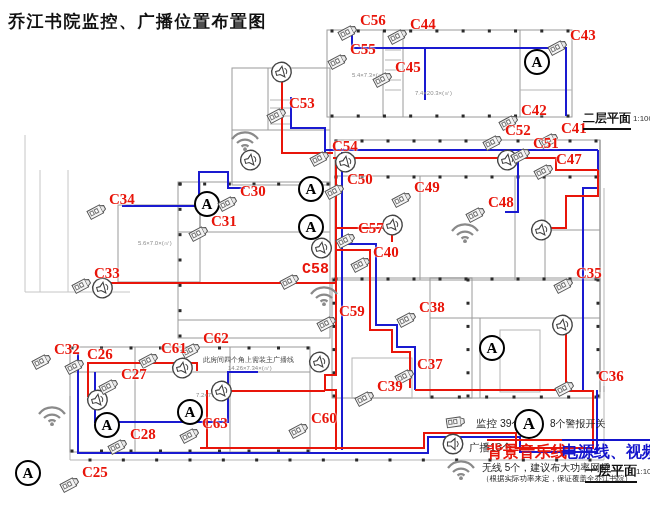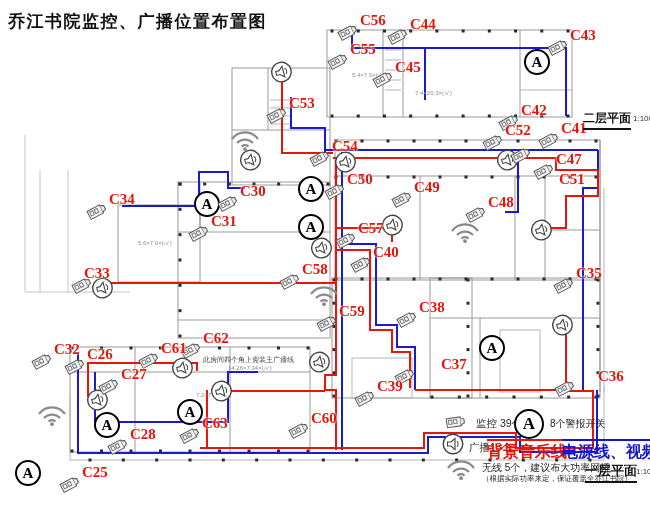--- a/index.html
+++ b/index.html
@@ -338,21 +338,21 @@
         <rect x="8" y="4.5" width="3.2" height="4" fill="#fff" stroke="#777"></rect>
         <path d="M15 3.5 L18.5 5 L18.5 9 L15 10.5" fill="#e8e8e8" stroke="#555"></path>
       </svg></div>
     <div class="clabel" style="left: 332px; top: 139px;">C54</div>
     <div class="cam" style="left: 311px; top: 151px; transform: rotate(-28deg);"><svg width="20" height="14" viewBox="0 0 20 14">
         <rect x="1" y="2.5" width="14" height="9" fill="#f4f4f4" stroke="#555"></rect>
         <rect x="3" y="4.5" width="3.2" height="4" fill="#fff" stroke="#777"></rect>
         <rect x="8" y="4.5" width="3.2" height="4" fill="#fff" stroke="#777"></rect>
         <path d="M15 3.5 L18.5 5 L18.5 9 L15 10.5" fill="#e8e8e8" stroke="#555"></path>
       </svg></div>
-    <div class="clabel" style="left: 559px; top: 136px; margin-top: 36px;">C51</div>
+    <div class="clabel" style="left: 533px; top: 136px;">C51</div>
     <div class="cam" style="left: 512px; top: 148px; transform: rotate(-28deg);"><svg width="20" height="14" viewBox="0 0 20 14">
         <rect x="1" y="2.5" width="14" height="9" fill="#f4f4f4" stroke="#555"></rect>
         <rect x="3" y="4.5" width="3.2" height="4" fill="#fff" stroke="#777"></rect>
         <rect x="8" y="4.5" width="3.2" height="4" fill="#fff" stroke="#777"></rect>
         <path d="M15 3.5 L18.5 5 L18.5 9 L15 10.5" fill="#e8e8e8" stroke="#555"></path>
       </svg></div>
     <div class="clabel" style="left: 556px; top: 152px; text-align: center;">C47</div>
     <div class="cam" style="left: 535px; top: 164px; transform: rotate(-28deg);"><svg width="20" height="14" viewBox="0 0 20 14">
         <rect x="1" y="2.5" width="14" height="9" fill="#f4f4f4" stroke="#555"></rect>
         <rect x="3" y="4.5" width="3.2" height="4" fill="#fff" stroke="#777"></rect>
@@ -394,42 +394,42 @@
         <rect x="8" y="4.5" width="3.2" height="4" fill="#fff" stroke="#777"></rect>
         <path d="M15 3.5 L18.5 5 L18.5 9 L15 10.5" fill="#e8e8e8" stroke="#555"></path>
       </svg></div>
     <div class="clabel" style="left: 109px; top: 192px;">C34</div>
     <div class="cam" style="left: 88px; top: 204px; transform: rotate(-28deg);"><svg width="20" height="14" viewBox="0 0 20 14">
         <rect x="1" y="2.5" width="14" height="9" fill="#f4f4f4" stroke="#555"></rect>
         <rect x="3" y="4.5" width="3.2" height="4" fill="#fff" stroke="#777"></rect>
         <rect x="8" y="4.5" width="3.2" height="4" fill="#fff" stroke="#777"></rect>
         <path d="M15 3.5 L18.5 5 L18.5 9 L15 10.5" fill="#e8e8e8" stroke="#555"></path>
       </svg></div>
-    <div class="clabel" style="left: 84px; top: 266px; text-align: right;">C33</div>
+    <div class="clabel" style="left: 94px; top: 266px; text-align: right;">C33</div>
     <div class="cam" style="left: 73px; top: 278px; transform: rotate(-28deg);"><svg width="20" height="14" viewBox="0 0 20 14">
         <rect x="1" y="2.5" width="14" height="9" fill="#f4f4f4" stroke="#555"></rect>
         <rect x="3" y="4.5" width="3.2" height="4" fill="#fff" stroke="#777"></rect>
         <rect x="8" y="4.5" width="3.2" height="4" fill="#fff" stroke="#777"></rect>
         <path d="M15 3.5 L18.5 5 L18.5 9 L15 10.5" fill="#e8e8e8" stroke="#555"></path>
       </svg></div>
     <div class="clabel" style="left: 358px; top: 221px;">C57</div>
     <div class="cam" style="left: 337px; top: 233px; transform: rotate(-28deg);"><svg width="20" height="14" viewBox="0 0 20 14">
         <rect x="1" y="2.5" width="14" height="9" fill="#f4f4f4" stroke="#555"></rect>
         <rect x="3" y="4.5" width="3.2" height="4" fill="#fff" stroke="#777"></rect>
         <rect x="8" y="4.5" width="3.2" height="4" fill="#fff" stroke="#777"></rect>
         <path d="M15 3.5 L18.5 5 L18.5 9 L15 10.5" fill="#e8e8e8" stroke="#555"></path>
       </svg></div>
     <div class="clabel" style="left: 373px; top: 245px;">C40</div>
     <div class="cam" style="left: 352px; top: 257px; transform: rotate(-28deg);"><svg width="20" height="14" viewBox="0 0 20 14">
         <rect x="1" y="2.5" width="14" height="9" fill="#f4f4f4" stroke="#555"></rect>
         <rect x="3" y="4.5" width="3.2" height="4" fill="#fff" stroke="#777"></rect>
         <rect x="8" y="4.5" width="3.2" height="4" fill="#fff" stroke="#777"></rect>
         <path d="M15 3.5 L18.5 5 L18.5 9 L15 10.5" fill="#e8e8e8" stroke="#555"></path>
       </svg></div>
-    <div class="clabel" style="left: 302px; top: 262px;">C58</div>
+    <div class="clabel" style="left: 302px; top: 262px; font-family: Liberation Mono, monospace;">C58</div>
     <div class="cam" style="left: 281px; top: 274px; transform: rotate(-28deg);"><svg width="20" height="14" viewBox="0 0 20 14">
         <rect x="1" y="2.5" width="14" height="9" fill="#f4f4f4" stroke="#555"></rect>
         <rect x="3" y="4.5" width="3.2" height="4" fill="#fff" stroke="#777"></rect>
         <rect x="8" y="4.5" width="3.2" height="4" fill="#fff" stroke="#777"></rect>
         <path d="M15 3.5 L18.5 5 L18.5 9 L15 10.5" fill="#e8e8e8" stroke="#555"></path>
       </svg></div>
     <div class="clabel" style="left: 339px; top: 304px;">C59</div>
     <div class="cam" style="left: 318px; top: 316px; transform: rotate(-28deg);"><svg width="20" height="14" viewBox="0 0 20 14">
         <rect x="1" y="2.5" width="14" height="9" fill="#f4f4f4" stroke="#555"></rect>
         <rect x="3" y="4.5" width="3.2" height="4" fill="#fff" stroke="#777"></rect>
@@ -443,21 +443,21 @@
         <rect x="8" y="4.5" width="3.2" height="4" fill="#fff" stroke="#777"></rect>
         <path d="M15 3.5 L18.5 5 L18.5 9 L15 10.5" fill="#e8e8e8" stroke="#555"></path>
       </svg></div>
     <div class="clabel" style="left: 576px; top: 266px;">C35</div>
     <div class="cam" style="left: 555px; top: 278px; transform: rotate(-28deg);"><svg width="20" height="14" viewBox="0 0 20 14">
         <rect x="1" y="2.5" width="14" height="9" fill="#f4f4f4" stroke="#555"></rect>
         <rect x="3" y="4.5" width="3.2" height="4" fill="#fff" stroke="#777"></rect>
         <rect x="8" y="4.5" width="3.2" height="4" fill="#fff" stroke="#777"></rect>
         <path d="M15 3.5 L18.5 5 L18.5 9 L15 10.5" fill="#e8e8e8" stroke="#555"></path>
       </svg></div>
-    <div class="clabel" style="left: 417px; top: 357px; padding-left: 24px;">C37</div>
+    <div class="clabel" style="left: 417px; top: 357px;">C37</div>
     <div class="cam" style="left: 396px; top: 369px; transform: rotate(-28deg);"><svg width="20" height="14" viewBox="0 0 20 14">
         <rect x="1" y="2.5" width="14" height="9" fill="#f4f4f4" stroke="#555"></rect>
         <rect x="3" y="4.5" width="3.2" height="4" fill="#fff" stroke="#777"></rect>
         <rect x="8" y="4.5" width="3.2" height="4" fill="#fff" stroke="#777"></rect>
         <path d="M15 3.5 L18.5 5 L18.5 9 L15 10.5" fill="#e8e8e8" stroke="#555"></path>
       </svg></div>
     <div class="clabel" style="left: 377px; top: 379px;">C39</div>
     <div class="cam" style="left: 356px; top: 391px; transform: rotate(-28deg);"><svg width="20" height="14" viewBox="0 0 20 14">
         <rect x="1" y="2.5" width="14" height="9" fill="#f4f4f4" stroke="#555"></rect>
         <rect x="3" y="4.5" width="3.2" height="4" fill="#fff" stroke="#777"></rect>

